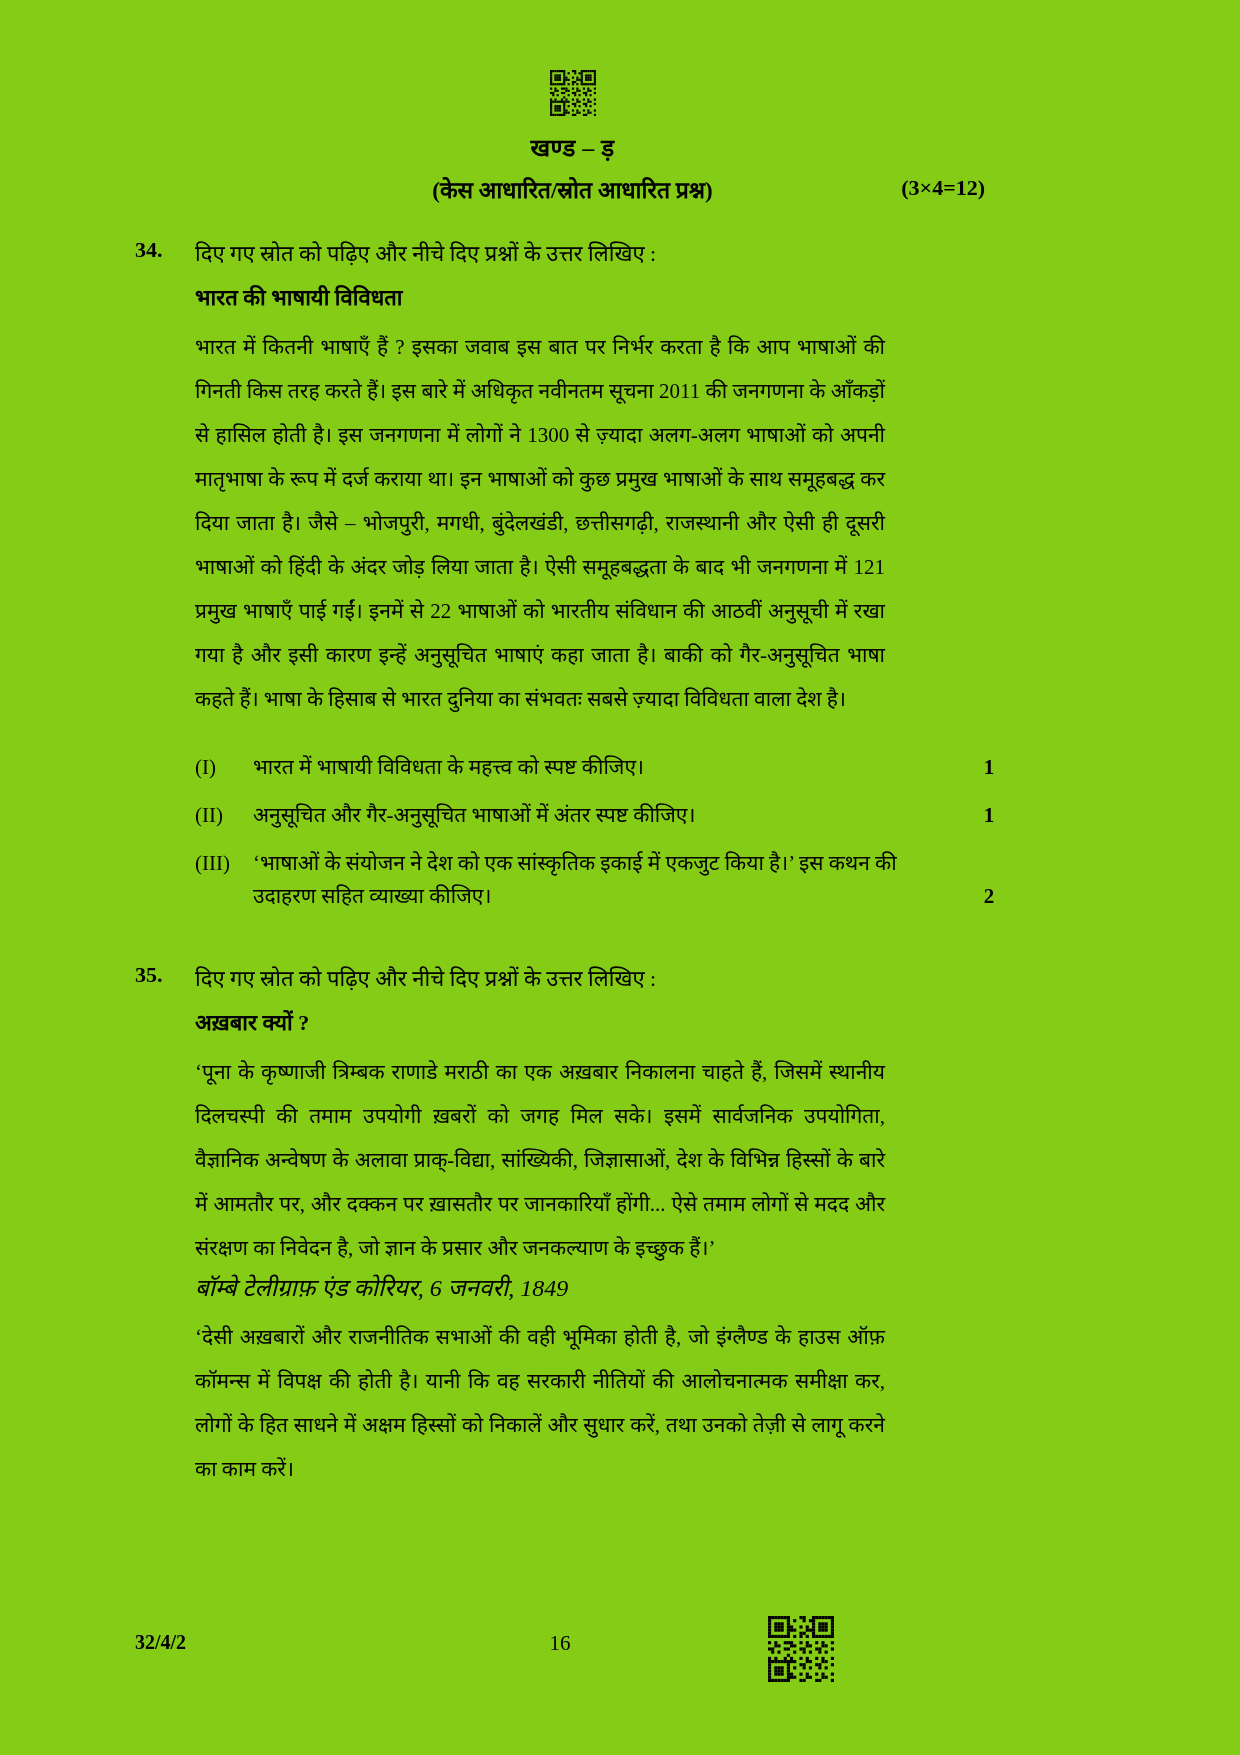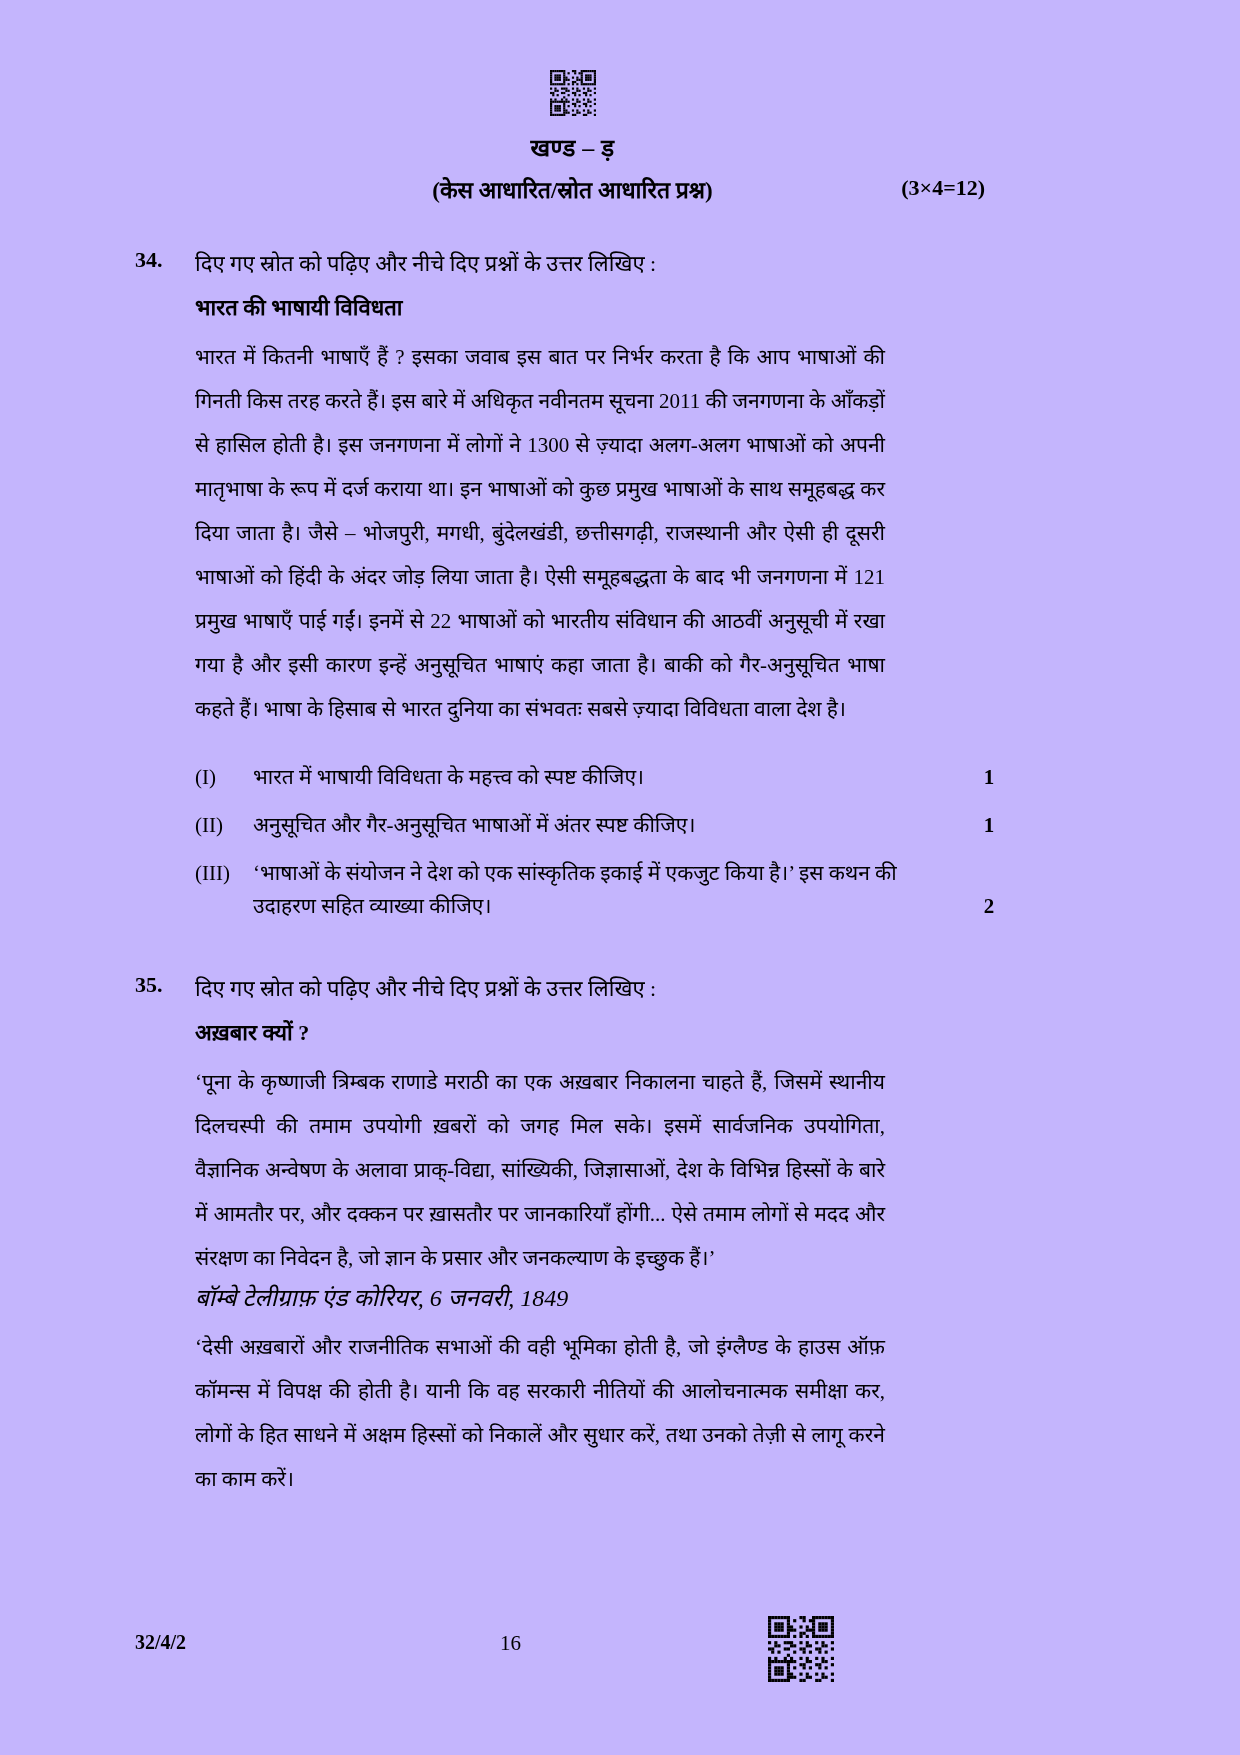--- a/index.html
+++ b/index.html
@@ -1,40 +1,40 @@
 <!DOCTYPE html>
 <html lang="hi"><head>
 <meta charset="utf-8">
 <style>
   html,body{margin:0;padding:0;background:#e8e8e8;}
   .page{
     position:relative;
     width:1240px;height:1755px;
     margin:0 auto;
-    background:#c4b5fd;
+    background:#84cc16;
     color:#000;
     font-family:"Liberation Serif","DejaVu Serif",serif;
     overflow:hidden;
   }
   .content{
     position:absolute;
     left:135px;top:70px;
     width:875px;
   }
   .qr{display:block;}
   .qr-top{width:46px;height:46px;margin:0 auto 14px auto;}
   .center{text-align:center;}
   .section-heading{
     font-size:24px;font-weight:bold;
     margin:2px 0 10px 0;
     letter-spacing:.5px;
   }
   .subheading-row{
     position:relative;
-    margin-bottom:42px;
+    margin-bottom:32px;
   }
   .section-subheading{
     font-size:23px;font-weight:bold;
     display:inline-block;
   }
   .section-marks{
     position:absolute;right:25px;top:2px;
     font-size:22px;font-weight:bold;
     font-family:"Liberation Serif",serif;
   }
@@ -79,21 +79,21 @@
     margin:2px 0 10px 0;
   }
   .passage + .citation{margin-top:2px;}
   .passage2{margin-top:8px;}
   .footer-code{
     position:absolute;left:135px;top:1631px;
     font-size:20px;font-weight:bold;
   }
   .footer-page{
     position:absolute;left:500px;top:1631px;width:120px;
-    font-size:21px;
+    text-align:center;font-size:21px;
   }
   .qr-bottom{
     position:absolute;left:768px;top:1616px;
     width:66px;height:66px;
   }
 </style>
 </head>
 <body>
 
 <div class="page">

